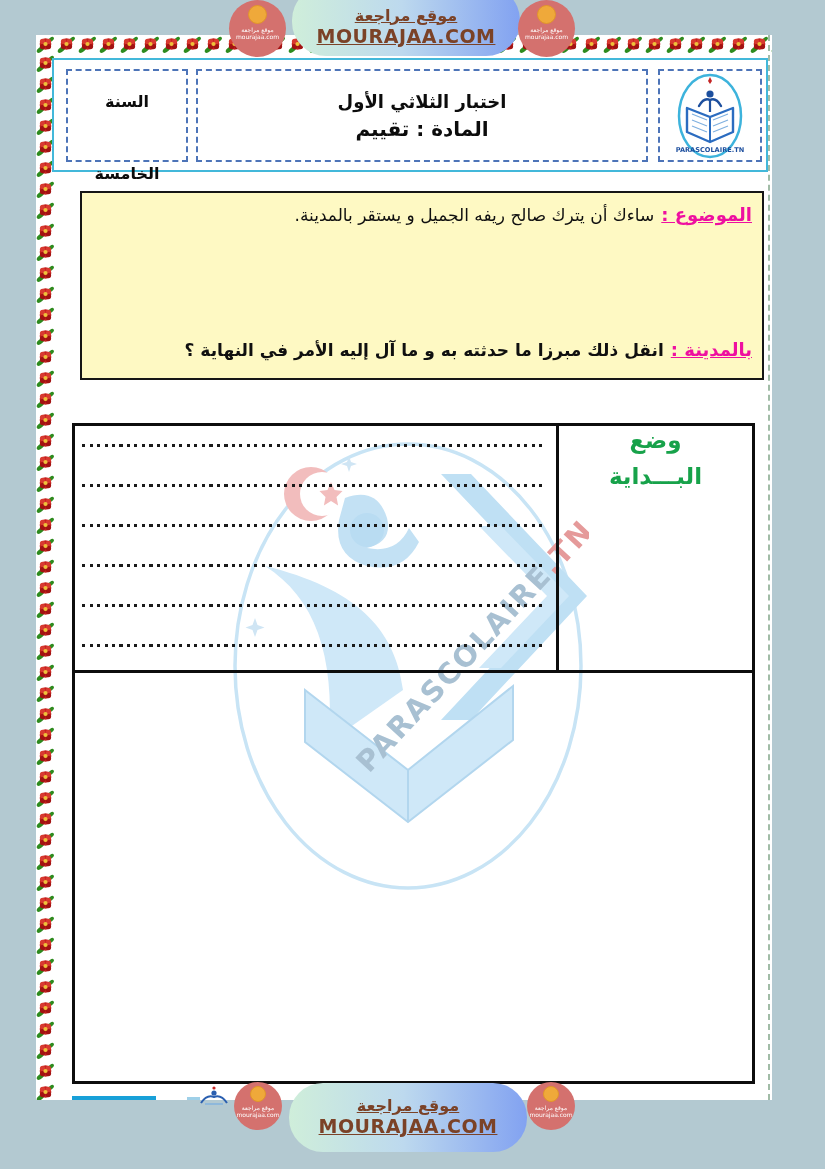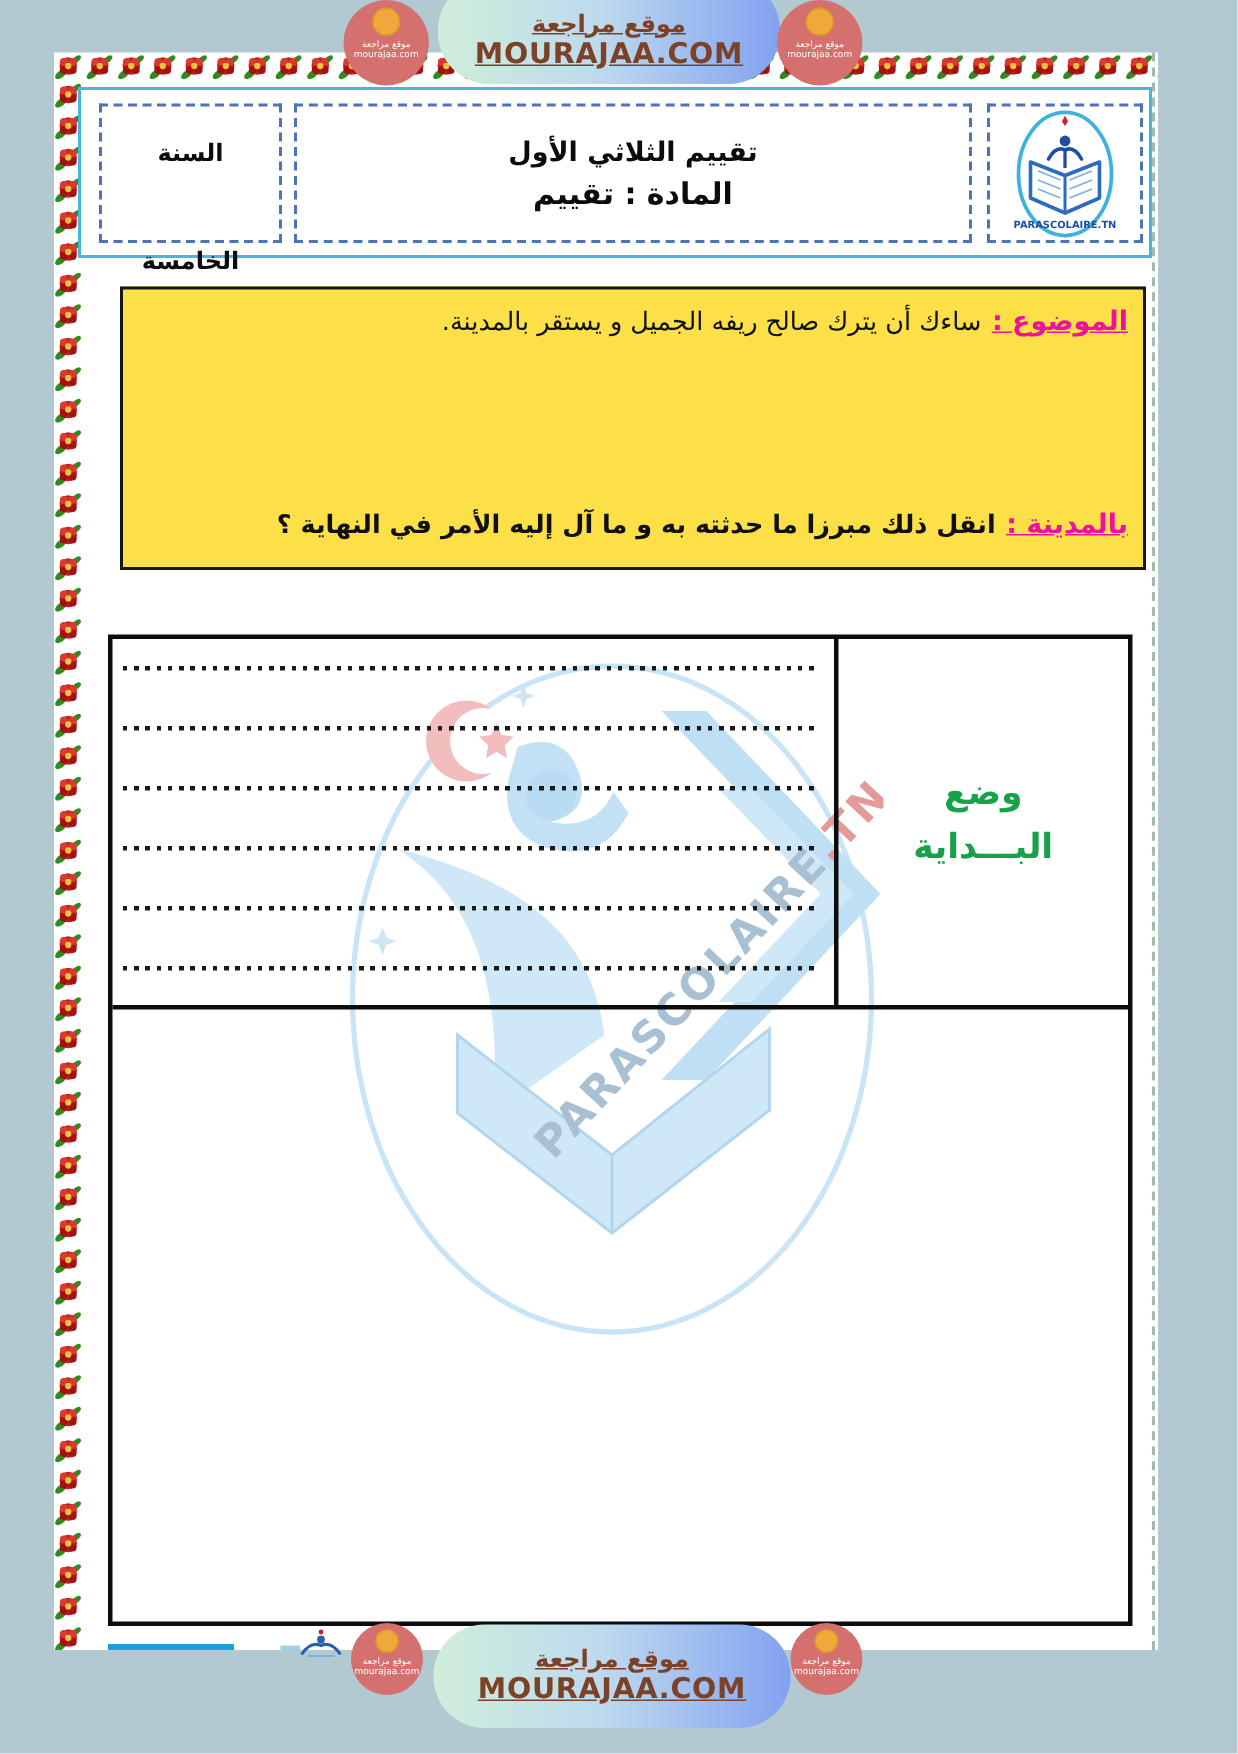--- a/index.html
+++ b/index.html
@@ -40,34 +40,34 @@
   .year-box { left:12px; top:9px; width:122px; height:93px; gap:9px; }
   .year-box div { font-weight:bold; font-size:16px; color:#0c0c0c;margin-top:44px; }
   .exam-box { left:142px; top:9px; width:452px; height:93px; gap:5px; }
   .exam-box div { font-weight:bold; color:#0c0c0c; }
   .exam-title { font-size:18px; }
   .exam-subject { font-size:20px; }
   .exam-material { font-size:18px; }
   .logo-box { left:604px; top:9px; width:104px; height:93px; }
 
   
-  .subject-box { position:absolute; left:80px; top:191px; width:684px; height:189px; border:2px solid #161616; background:#fde047; z-index:3; direction:rtl; }
+  .subject-box { position:absolute; left:80px; top:191px; width:684px; height:189px; border:2px solid #161616; background:#fef9c3; z-index:3; direction:rtl; }
   .subject-line { position:absolute; right:10px; left:10px; text-align:right; font-size:17px; color:#101010; white-space:nowrap; }
   .s-l1 { top:11px; } .s-l2 { top:57px; } .s-l3 { top:102px; } .s-l4 { top:146px; }
   .hl { color:#ee10a0; font-weight:bold; font-size:18px; text-decoration:underline; margin-left:7px; }
   .instr { font-weight:bold; }
 
   
   .exam-table { position:absolute; left:72px; top:423px; width:683px; height:661px; border:3px solid #0d0d0d; background:transparent; z-index:3; }
   .watermark { position:absolute; left:152px; top:12px; width:362px; height:458px; z-index:0; pointer-events:none; }
   .t-row { position:absolute; left:0; right:0; z-index:1; }
   .t-row1 { top:0; height:247px; border-bottom:3px solid #0d0d0d; }
   .t-row2 { top:250px; bottom:0; }
   .label-cell { position:absolute; right:0; top:0; bottom:0; width:196px; border-left:3px solid #0d0d0d;
-                display:flex; flex-direction:column; align-items:center; justify-content:center; gap:6px; }
+                display:flex; flex-direction:column; align-items:center; justify-content:flex-start; gap:6px; }
   .label-cell div { color:#17a24a; font-weight:bold; font-size:23px; direction:rtl; line-height:1.3; }
   .write-cell { position:absolute; left:0; right:199px; top:0; bottom:0; }
   .dotted-line { position:absolute; left:7px; right:8px; height:3px;
                  background-image:repeating-linear-gradient(90deg,#1a1a1a 0 3px,transparent 3px 7.5px); }
 
   
   .footer-line { position:absolute; left:72px; top:1096px; width:84px; height:4px; background:#18a0d8; z-index:3; }
   .footer-dash { position:absolute; left:187px; top:1097px; width:13px; height:3px; background:#9fd0e8; z-index:3; }
   .footer-logo { position:absolute; left:198px; top:1085px; width:32px; height:22px; z-index:3; }
 </style>
@@ -958,21 +958,21 @@
     <div class="t1">موقع مراجعة</div>
     <div class="t2">mourajaa.com</div>
   </div>
 
   <div class="header-box">
     <div class="dashed-box year-box">
       <div>السنة</div>
       <div>الخامسة</div>
     </div>
     <div class="dashed-box exam-box">
-      <div class="exam-title">تقييم الثلاثي الأول</div>
+      <div class="exam-title">اختبار الثلاثي الأول</div>
       <div class="exam-subject">المادة : تقييم</div>
     </div>
     <div class="dashed-box logo-box">
       <svg width="70" height="88" viewBox="0 0 70 88">
         <ellipse cx="35" cy="44" rx="31" ry="41" fill="#ffffff" stroke="#3db3dc" stroke-width="2.5"></ellipse>
         <path d="M33,9 l2,-4 l2,4 l-2,3 Z" fill="#c42424"></path>
         <circle cx="35" cy="22" r="3.6" fill="#1d4f9e"></circle>
         <path d="M24,34 Q29,25 35,28 Q41,25 46,34" fill="none" stroke="#1d4f9e" stroke-width="2.4" stroke-linecap="round"></path>
         <path d="M35,28 L35,40" stroke="#1d4f9e" stroke-width="2.2"></path>
         <path d="M12,36 L35,45 L58,36 L58,60 L35,70 L12,60 Z" fill="#ffffff" stroke="#2b6cc0" stroke-width="2.4" stroke-linejoin="round"></path>

